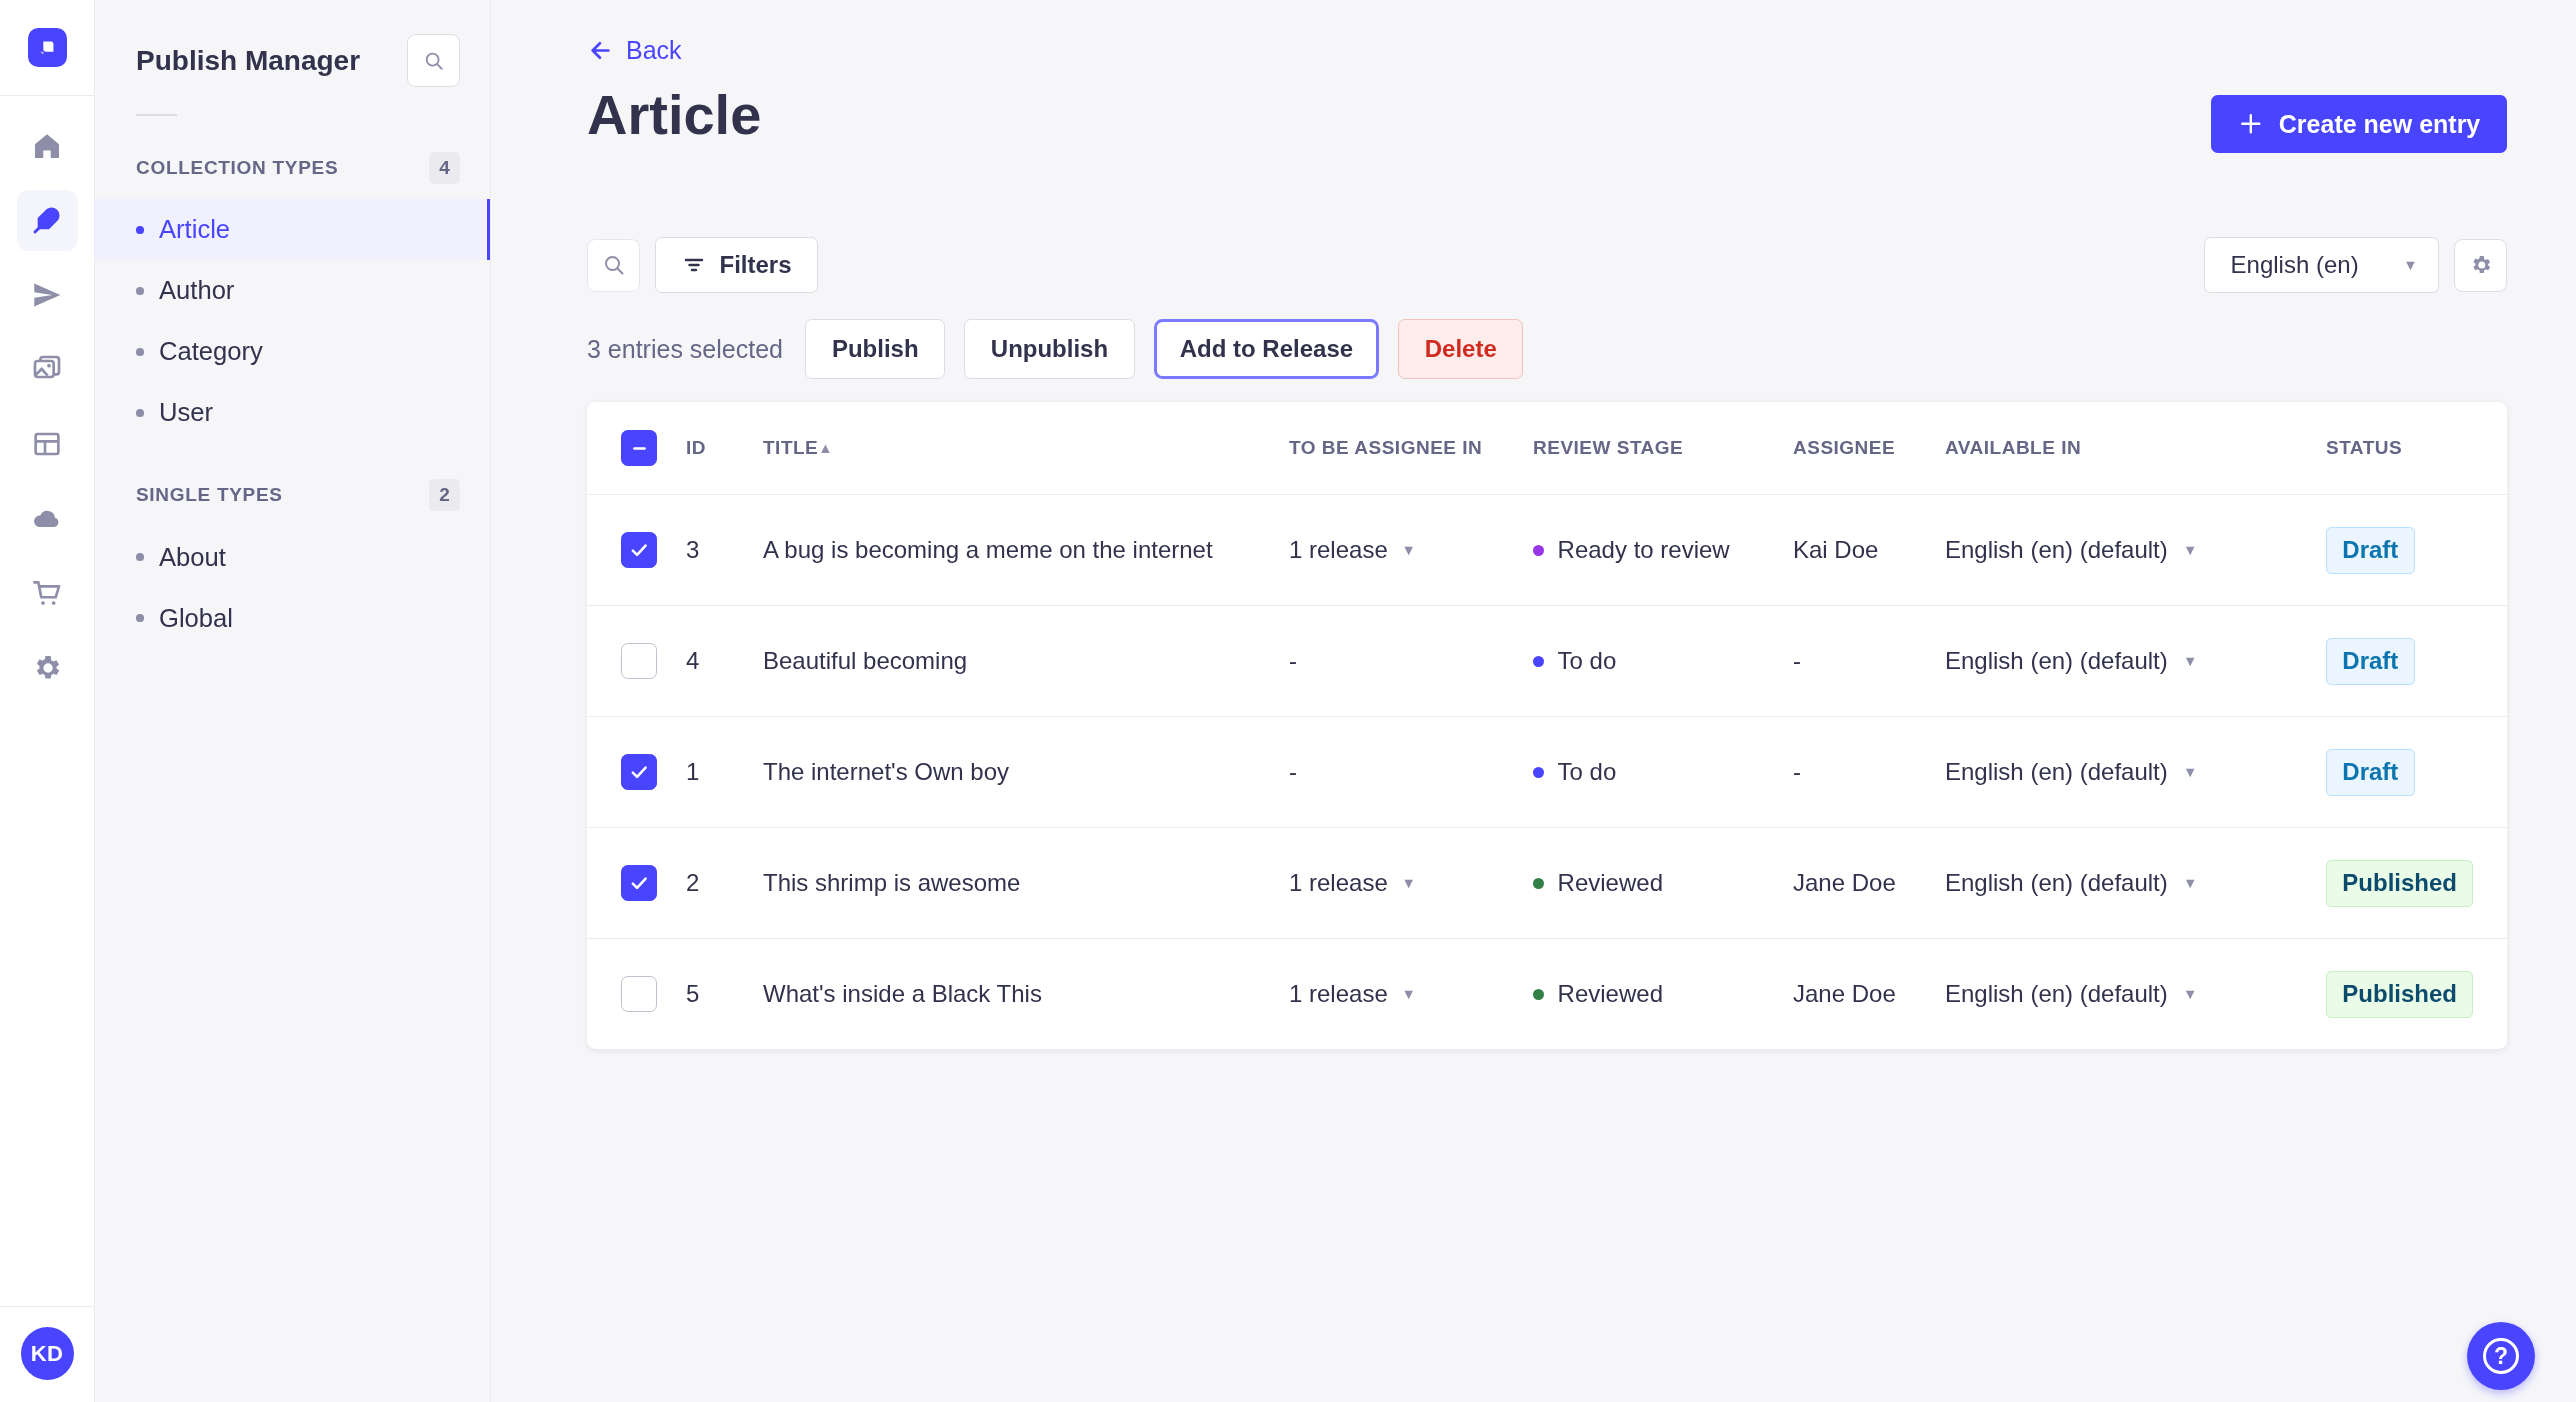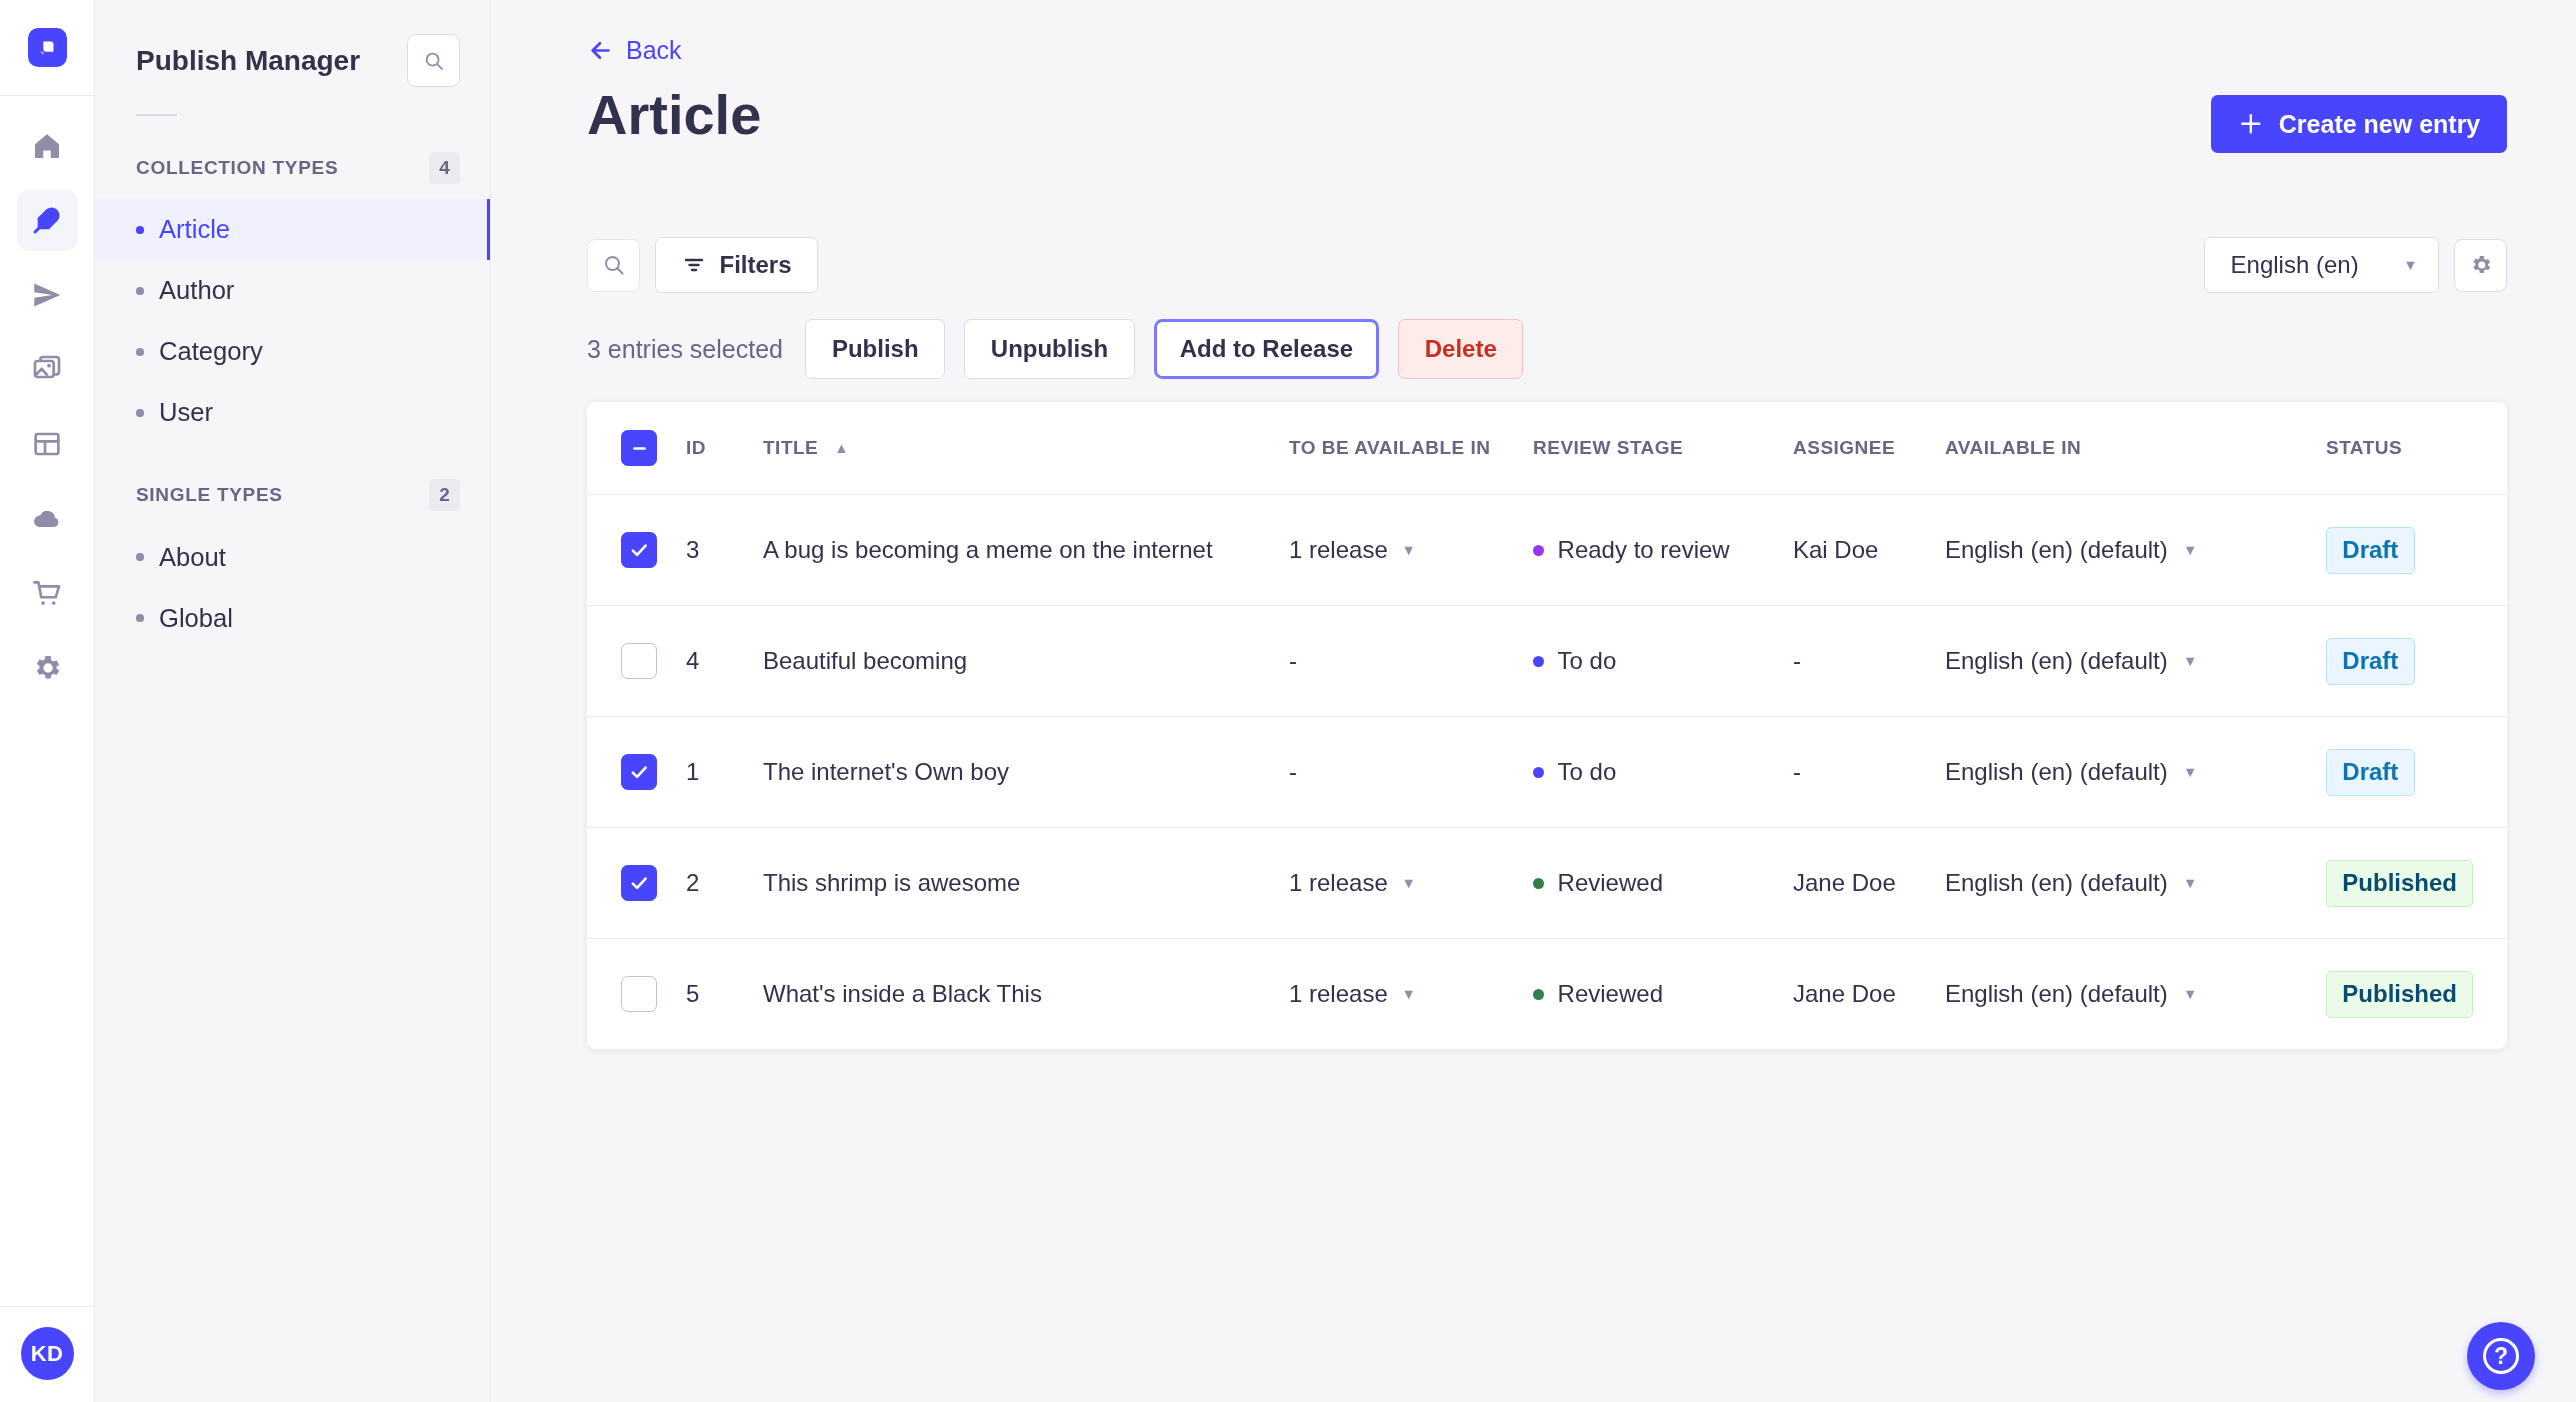--- a/index.html
+++ b/index.html
@@ -85,21 +85,21 @@
     margin-top:23px; background:#fff; border-radius:8.5px;
     box-shadow:0 1.7px 6.8px rgba(33,33,52,.08); overflow:hidden;
   }
   .tr {
     display:grid; grid-template-columns:65px 77px 526px 244px 260px 152px 381px 1fr;
     align-items:center; padding:0 34px;
   }
   .tr.head { height:92px; }
   .tr.row { height:111px; border-top:0.9px solid #eaeaef; }
   .th { font-size:19px; font-weight:bold; color:#666687; letter-spacing:0.5px; }
-  .th.title-col { display:flex; align-items:center; gap:16px; }
+  .th.title-col { display:flex; align-items:center; gap:0; }
   .sort-caret { color:#8e8ea9; font-size:14.5px; }
   .td { font-size:24px; color:#32324d; display:flex; align-items:center; }
   .checkbox {
     width:36px; height:36px; border:0.9px solid #c0c0cf; border-radius:6.8px; background:#fff;
     display:flex; align-items:center; justify-content:center; cursor:pointer;
   }
   .checkbox svg { display:none; }
   .checkbox.checked, .checkbox.indeterminate { background:#4945ff; border-color:#4945ff; }
   .checkbox.checked svg.check, .checkbox.indeterminate svg.minus { display:block; }
   .release-cell { gap:12px; }
@@ -303,21 +303,21 @@
               <rect x="4" y="10.5" width="16" height="3" rx="1.5" fill="#fff"></rect>
             </svg>
 
       </span>
         </div>
       <div class="th">ID</div>
       <div class="th title-col">
           <span>TITLE</span>
           <span class="sort-caret">▲</span>
         </div>
-      <div class="th">TO BE AVAILABLE IN</div>
+      <div class="th">TO BE ASSIGNEE IN</div>
       <div class="th">REVIEW STAGE</div>
       <div class="th">ASSIGNEE</div>
       <div class="th">AVAILABLE IN</div>
       <div class="th">STATUS</div>
     </div>
 
     <div class="tr row">
       <div class="td">
           <span class="checkbox checked">
             <svg class="check" width="20.4" height="20.4" viewBox="0 0 24 24" fill="none" stroke="#fff" stroke-width="3" stroke-linecap="round" stroke-linejoin="round">

